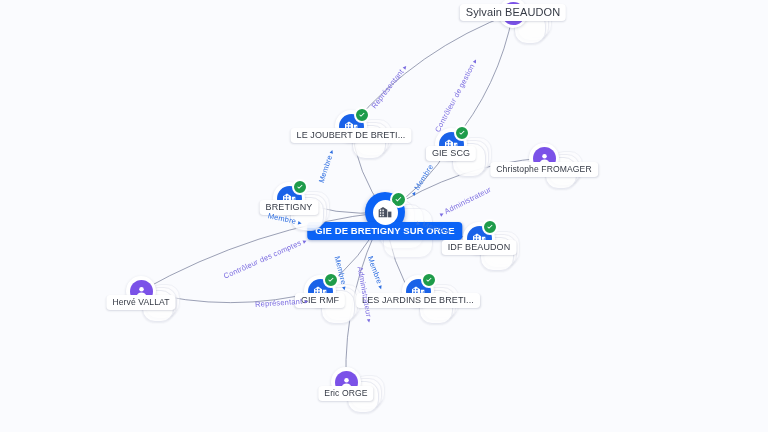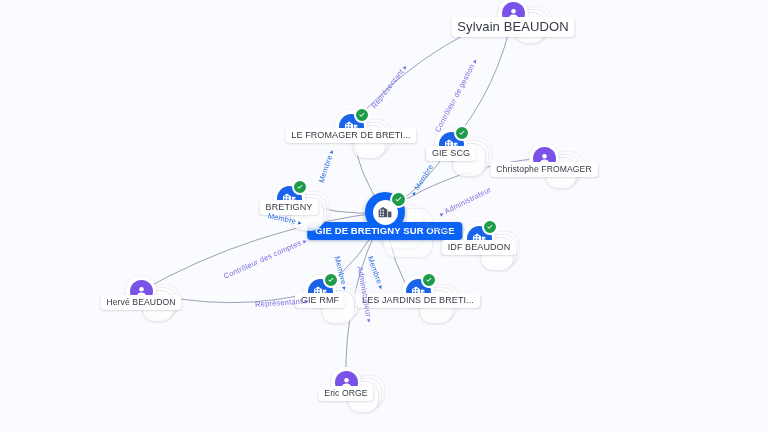--- a/index.html
+++ b/index.html
@@ -148,21 +148,21 @@
     <path fill="#ffffff" d="M3 21V9.2L9 5.2l6 4V21H3zm2-2h2.2v-2.2H5V19zm0-4h2.2v-2.2H5V15zm0-4h2.2V8.8H5V11zm4.3 8h2.2v-2.2H9.3V19zm0-4h2.2v-2.2H9.3V15zm0-4h2.2V8.8H9.3V11z"></path>
     <path fill="#ffffff" d="M16.2 21V10h5.3v11h-5.3zm1.4-1.6h.9v-5.1h-.9v5.1zm1.8 0h.9V12h-.9v7.4z"></path>
   </svg>
           </div>
         </div>
         <div class="badge" style="width: 12px; height: 12px; right: -3px; top: -3px;">
           <svg width="10" height="10" viewBox="0 0 24 24" aria-hidden="true">
     <path fill="#ffffff" d="M9.6 16.4L5.4 12.2l1.5-1.5 2.7 2.7 7-7 1.5 1.5z"></path>
   </svg>
         </div>
-        <div class="cap" style="top: 18px; font-size: 9px;">LE FROMAGER DE BRETI...</div>
+        <div class="cap" style="top: 18px; font-size: 9px;">LE JOUBERT DE BRETI...</div>
       </div>
       <div class="node" style="left: 451px; top: 144px;">
         <div class="stack">
           <i style="width: 32px; height: 32px; left: 7px; top: -7px; opacity: 0.45;"></i>
           <i style="width: 32px; height: 32px; left: 4px; top: -4px; opacity: 0.63;"></i>
           <i style="width: 32px; height: 32px; left: 1px; top: -1px; opacity: 0.81;"></i>
         </div>
         <div class="disc" style="width: 32px; height: 32px;">
           <div class="inner company" style="width: 25px; height: 25px;">
             <svg width="16" height="16" viewBox="0 0 24 24" aria-hidden="true">
@@ -269,21 +269,21 @@
           <i style="width: 30px; height: 30px; left: 1px; top: -1px; opacity: 0.81;"></i>
         </div>
         <div class="disc" style="width: 30px; height: 30px;">
           <div class="inner person" style="width: 23px; height: 23px;">
             <svg width="15" height="15" viewBox="0 0 24 24" aria-hidden="true">
     <circle cx="12" cy="8.3" r="3.6" fill="#ffffff"></circle>
     <path fill="#ffffff" d="M4.6 19.3c0-3.6 3.3-5.7 7.4-5.7s7.4 2.1 7.4 5.7c0 .6-.5 1-1.1 1H5.7c-.6 0-1.1-.4-1.1-1z"></path>
   </svg>
           </div>
         </div>
-        <div class="cap" style="top: 19px; font-size: 13px;">Sylvain BEAUDON</div>
+        <div class="cap" style="top: 6px; font-size: 11px;">Sylvain BEAUDON</div>
       </div>
       <div class="node" style="left: 544px; top: 158px;">
         <div class="stack">
           <i style="width: 30px; height: 30px; left: 7px; top: -7px; opacity: 0.45;"></i>
           <i style="width: 30px; height: 30px; left: 4px; top: -4px; opacity: 0.63;"></i>
           <i style="width: 30px; height: 30px; left: 1px; top: -1px; opacity: 0.81;"></i>
         </div>
         <div class="disc" style="width: 30px; height: 30px;">
           <div class="inner person" style="width: 23px; height: 23px;">
             <svg width="15" height="15" viewBox="0 0 24 24" aria-hidden="true">
@@ -301,21 +301,21 @@
           <i style="width: 30px; height: 30px; left: 1px; top: -1px; opacity: 0.81;"></i>
         </div>
         <div class="disc" style="width: 30px; height: 30px;">
           <div class="inner person" style="width: 23px; height: 23px;">
             <svg width="15" height="15" viewBox="0 0 24 24" aria-hidden="true">
     <circle cx="12" cy="8.3" r="3.6" fill="#ffffff"></circle>
     <path fill="#ffffff" d="M4.6 19.3c0-3.6 3.3-5.7 7.4-5.7s7.4 2.1 7.4 5.7c0 .6-.5 1-1.1 1H5.7c-.6 0-1.1-.4-1.1-1z"></path>
   </svg>
           </div>
         </div>
-        <div class="cap" style="top: 19px; font-size: 8.6px;">Hervé BEAUDON</div>
+        <div class="cap" style="top: 19px; font-size: 8.6px;">Hervé VALLAT</div>
       </div>
       <div class="node" style="left: 346px; top: 382px;">
         <div class="stack">
           <i style="width: 30px; height: 30px; left: 7px; top: -7px; opacity: 0.45;"></i>
           <i style="width: 30px; height: 30px; left: 4px; top: -4px; opacity: 0.63;"></i>
           <i style="width: 30px; height: 30px; left: 1px; top: -1px; opacity: 0.81;"></i>
         </div>
         <div class="disc" style="width: 30px; height: 30px;">
           <div class="inner person" style="width: 23px; height: 23px;">
             <svg width="15" height="15" viewBox="0 0 24 24" aria-hidden="true">

